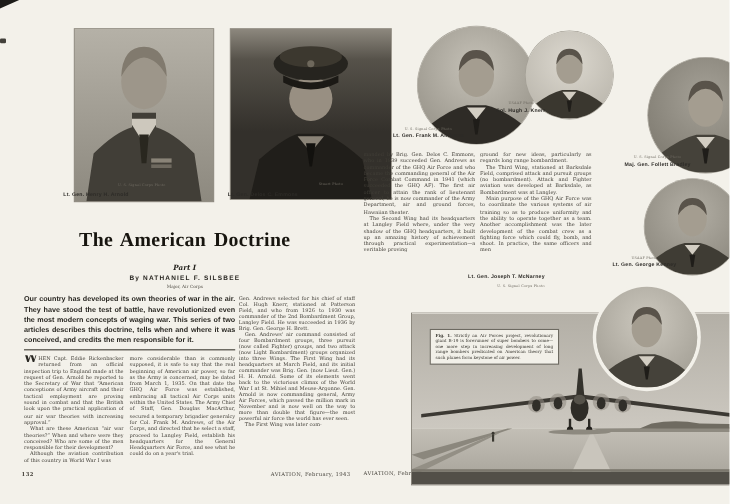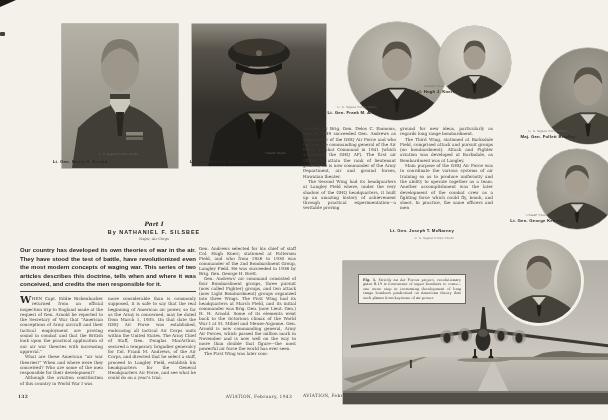--- a/index.html
+++ b/index.html
@@ -154,20 +154,21 @@
         <path d="M44 40 Q67 52 90 40 L90 46 Q67 58 44 46 Z" fill="#1b1915"></path>
         <circle cx="67" cy="30" r="3" fill="#6e685c"></circle>
         <path d="M16 146 L24 112 Q44 94 56 90 L78 90 Q90 94 110 112 L118 146 Z" fill="#201e1a"></path>
         <polygon points="56,92 67,106 78,92" fill="#8b8478"></polygon>
         <polygon points="63,98 71,98 68,118 66,118" fill="#12110e"></polygon>
       </svg>
     </figure>
     <div class="abs credit cr-emmons">Stuart Photo</div>
     <div class="abs caption cap-emmons">Lt. Gen. Delos C. Emmons</div>
 
+    <h1 class="abs title title1">The American Doctrine</h1>
     <div class="abs part">Part I</div>
     <div class="abs byline">By NATHANIEL F. SILSBEE</div>
     <div class="abs byline-title">Major, Air Corps</div>
 
     <div class="abs intro">Our country has developed its own theories of war in the air. They have stood the test of battle, have revolutionized even the most modern concepts of waging war. This series of two articles describes this doctrine, tells when and where it was conceived, and credits the men responsible for it.</div>
     <div class="abs rule"></div>
 
     <div class="abs bodycol colL1">
       <p><span class="dropcap">W</span><span>HEN Capt. Eddie Rickenbacker returned from an official inspection trip to England made at the request of Gen. Arnold he reported to the Secretary of War that “American conceptions of Army aircraft and their tactical employment are proving sound in combat and that the British look upon the practical application of our air war theories with increasing approval.”</span></p>
       <p>What are these American “air war theories?” When and where were they conceived? Who are some of the men responsible for their development?</p>

